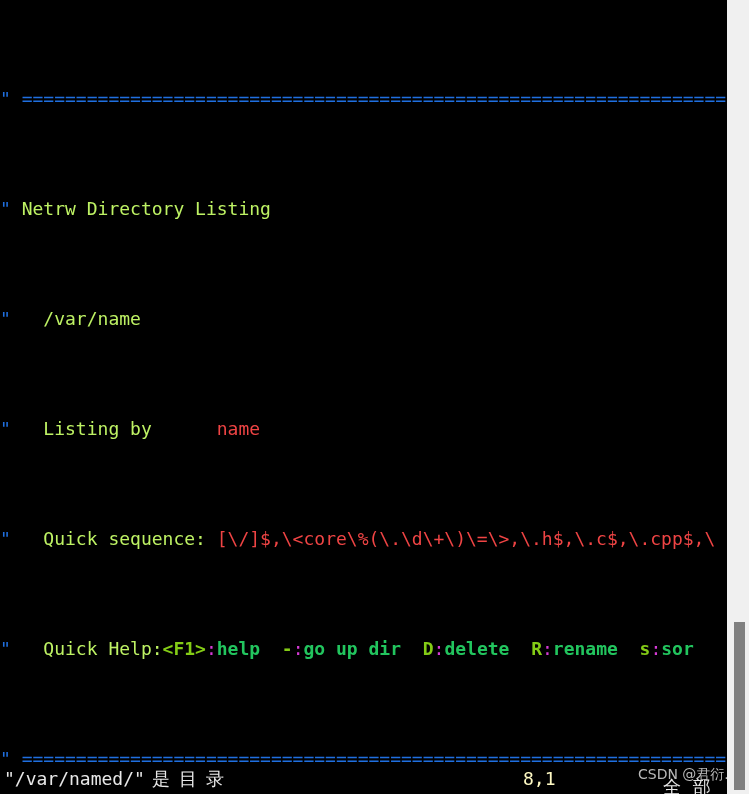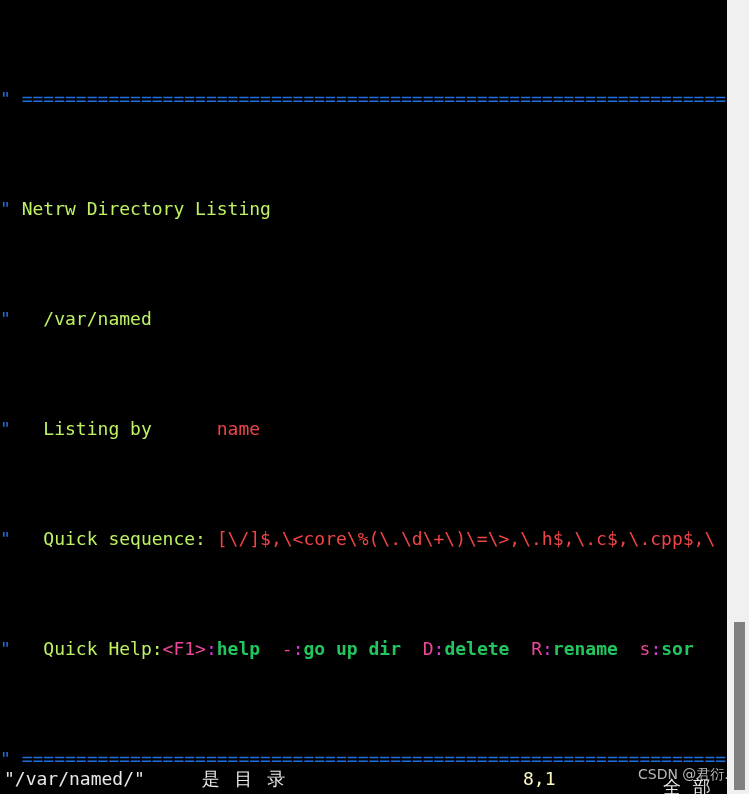--- a/index.html
+++ b/index.html
@@ -51,21 +51,21 @@
     line-height: 22px;
     white-space: pre;
     overflow: hidden;
   }
 
   
   .c-comment   { color: #1f6fe0; }   
   .c-blue      { color: #bef264; }   
   .c-yellow    { color: #ef4444; }   
   .c-white     { color: #22c55e; font-weight: bold; }
-  .c-teal      { color: #ec4899; }   
+  .c-teal      { color: #84cc16; font-weight: bold; }   
   .c-magenta   { color: #d63ad6; }
   .c-pos       { color: #fef9c3; }
 
   
   #statusline {
     position: absolute;
     left: 0;
     bottom: 0;
     width: 727px;
     height: 30px;
@@ -74,23 +74,22 @@
     font-size: 18px;
     line-height: 30px;
     white-space: pre;
   }
   #status-msg {
     position: absolute;
     left: 4px;
     top: 0;
   }
   #status-msg .cjk {
-    font-family: Liberation Mono, monospace;
+    font-family: Liberation Sans, sans-serif;
     letter-spacing: 2px;
-    margin-left: 44px;
   }
   #status-pos {
     position: absolute;
     left: 523px;
     top: 0;
   }
   #status-scroll {
     position: absolute;
     left: 663px;
     top: 8px;
@@ -139,21 +138,21 @@
 
     <div class="screen">
 
       
       <div class="row"><span class="c-comment">"</span><span class="c-comment"> <span>=================================================================</span></span></div>
 
       
       <div class="row"><span class="c-comment">"</span><span class="c-blue"> <span>Netrw Directory Listing</span></span></div>
 
       
-      <div class="row"><span class="c-comment">"</span><span class="c-blue">   <span>/var/named</span></span></div>
+      <div class="row"><span class="c-comment">"</span><span class="c-blue">   <span>/var/name</span></span></div>
 
       
       <div class="row"><span class="c-comment">"</span><span class="c-blue">   <span>Listing by</span></span><span class="c-yellow">      <span>name</span></span></div>
 
       
       <div class="row"><span class="c-comment">"</span><span class="c-blue">   <span>Quick sequence:</span></span><span class="c-yellow"> <span>[\/]$,\&lt;core\%(\.\d\+\)\=\&gt;,\.h$,\.c$,\.cpp$,\</span></span></div>
 
       
       <div class="row"><span class="c-comment">"</span><span class="c-blue">   <span>Quick Help:</span></span><span class="c-teal">&lt;F1&gt;</span><span class="c-magenta">:</span><span class="c-white">help</span><span class="c-white">  </span><span class="c-teal">-</span><span class="c-magenta">:</span><span class="c-white">go up dir</span><span class="c-white">  </span><span class="c-teal">D</span><span class="c-magenta">:</span><span class="c-white">delete</span><span class="c-white">  </span><span class="c-teal">R</span><span class="c-magenta">:</span><span class="c-white">rename</span><span class="c-white">  </span><span class="c-teal">s</span><span class="c-magenta">:</span><span class="c-white">sor</span></div>
 

